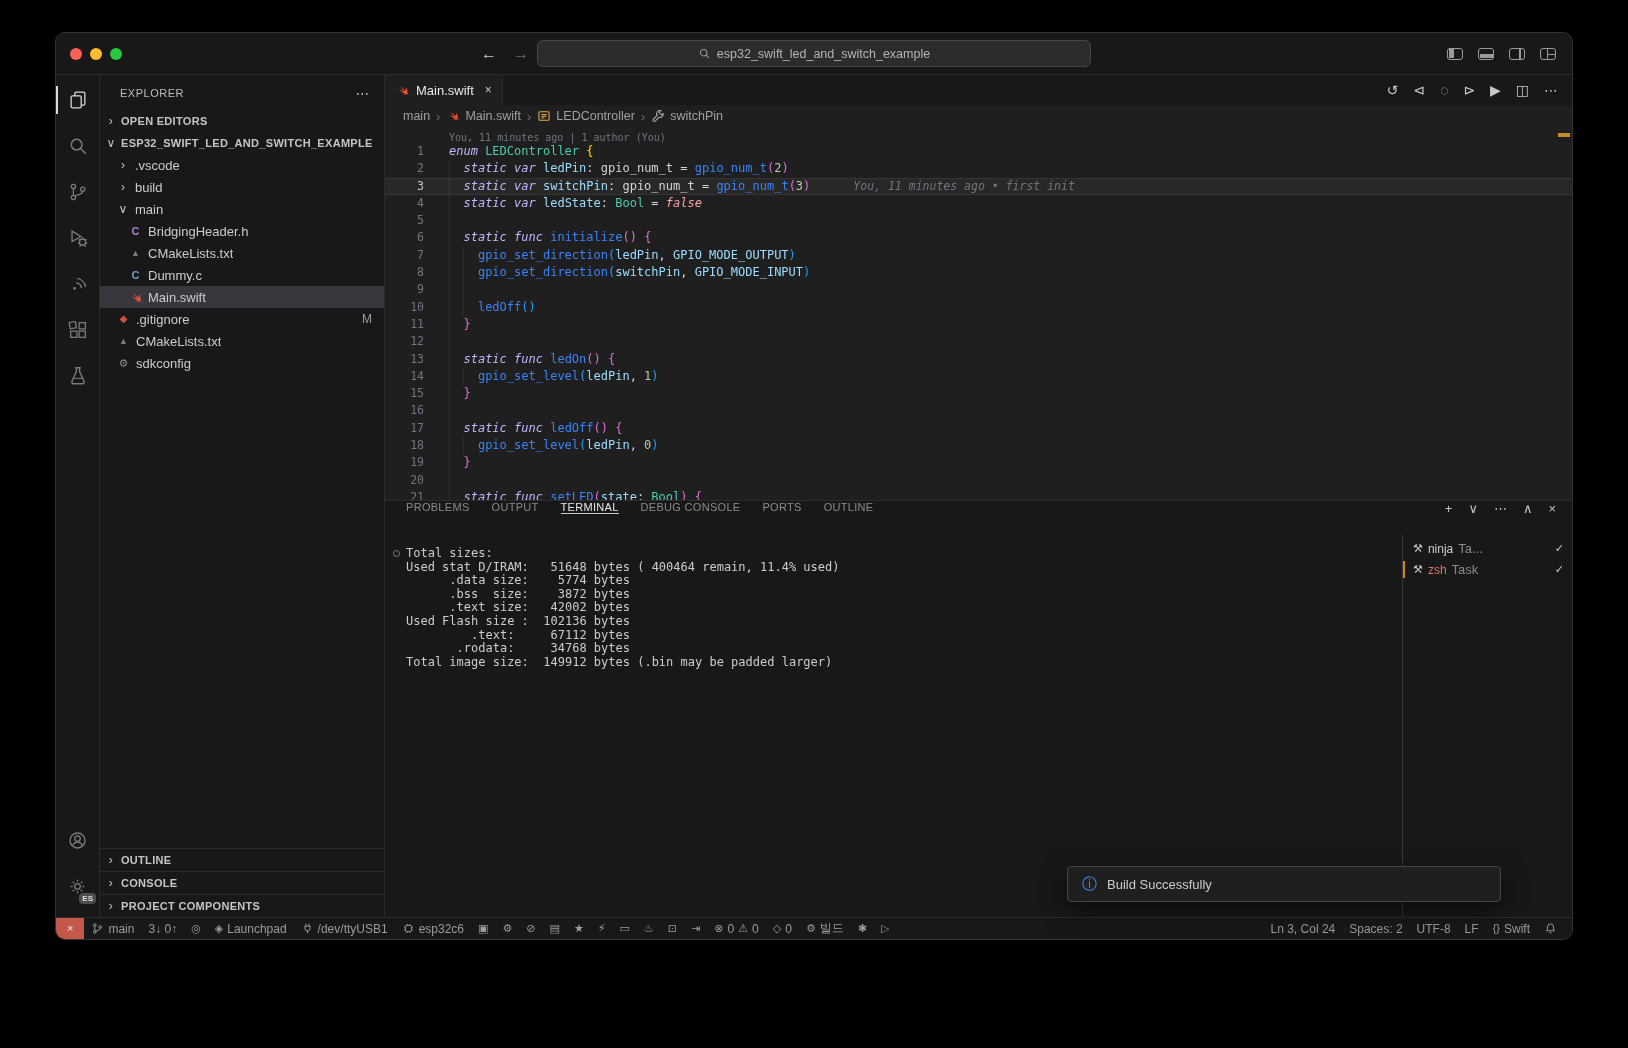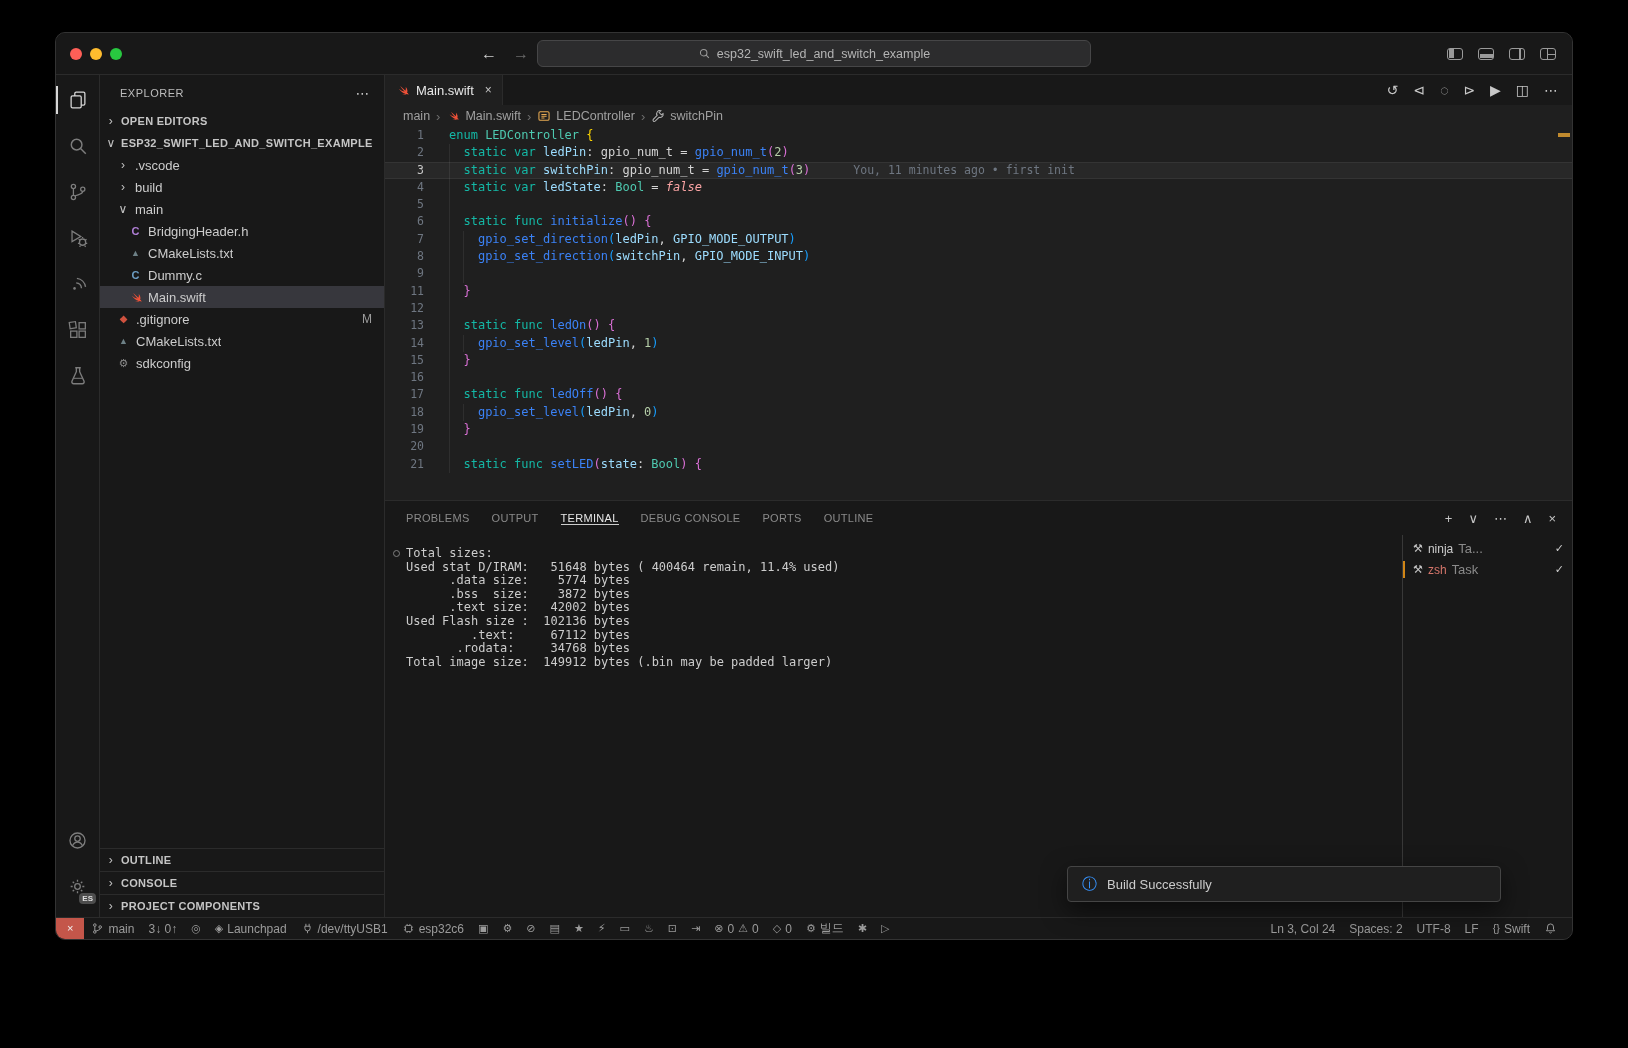--- a/index.html
+++ b/index.html
@@ -55,35 +55,35 @@
   .crumb{display:inline-flex;align-items:center;gap:5px;cursor:pointer}
   .crumb-sep{color:#6e6e6e;font-size:13px;width:auto}
   .code-area{height:373px;flex:none;position:relative;overflow:hidden;font-family:"DejaVu Sans Mono","Liberation Mono",monospace;font-size:12px}
   .codelens{height:16px;padding-left:64px;font-size:10px;color:#6e7681;display:flex;align-items:flex-end;cursor:pointer}
   .cl{height:17.3px;display:flex;position:relative}
   .cl .ln{width:46px;flex:none;text-align:right;padding-right:7px;color:#6e7681;font-size:11.5px;line-height:17.3px}
   .cl .lc{flex:1;position:relative;padding-left:18px;white-space:pre;line-height:17.3px}
   .cl.cur{background:rgba(255,255,255,.045);box-shadow:inset 0 1px 0 rgba(255,255,255,.06),inset 0 -1px 0 rgba(255,255,255,.06)}
   .cl.cur .ln{color:#c6c6c6}
   .guide{position:absolute;top:0;bottom:0;width:1px;background:rgba(255,255,255,.07)}
-  .tok.k{color:#14b8a6;}
+  .tok.k{color:#c4b5fd;font-style:italic}
   .tok.kb{color:#fca5a5;font-style:italic}
   .tok.ty{color:#4ec9b0}
   .tok.v{color:#9cdcfe}
   .tok.f{color:#3b82f6}
   .tok.nu{color:#b5cea8}
   .tok.d{color:#d4d4d4}
   .tok.b0{color:#ffd700}
   .tok.b1{color:#da70d6}
   .tok.b2{color:#179fff}
-  .inline-blame{color:#6e7681;margin-left:43px;font-size:11.5px}
+  .inline-blame{color:#6e7681;margin-left:43px;font-style:italic;font-size:11.5px}
   .ruler-mark{position:absolute;top:6px;right:2px;width:12px;height:3.5px;background:var(--ruler-mark,#c08a2e)}
   
   .panel{flex:1;min-height:0;border-top:1px solid #2b2b2b;background:#181818;display:flex;flex-direction:column}
-  .panel-header{height:34px;flex:none;display:flex;align-items:center;padding-left:21px}
+  .panel-header{height:34px;flex:none;display:flex;align-items:flex-start;padding-left:21px}
   .panel-tabs{display:flex;align-items:stretch}
   .ptab{margin-right:22px;font-size:11px;letter-spacing:.3px;color:#8a8a8a;display:flex;align-items:center;border-bottom:1px solid transparent;cursor:pointer}
   .ptab.active{color:#e7e7e7;border-bottom-color:#cccccc}
   .panel-actions{margin-left:auto;display:flex;align-items:center;gap:16px;padding-right:16px;color:#c5c5c5;font-size:13px}
   .pa-icon{cursor:pointer}
   .panel-body{flex:1;display:flex;min-height:0}
   .terminal{flex:1;position:relative;padding:12px 0 0 21px;font-family:"DejaVu Sans Mono","Liberation Mono",monospace;font-size:12px;line-height:13.6px;color:#ccc}
   .tl-line{white-space:pre;height:13.6px}
   .term-deco{position:absolute;left:8px;top:15px;width:7px;height:7px;border:1px solid #7f7f7f;border-radius:50%}
   .task-list{width:170px;flex:none;border-left:1px solid #383838;padding-top:3px}
@@ -351,20 +351,21 @@
             <span class="svg-ico" style="width: 14px; height: 14px;">
               <svg viewBox="0 0 16 16" fill="none" stroke="#b0b0b0" stroke-width="1.2">
                 <path d="M13.8 5.2a3.6 3.6 0 01-4.6 4.3l-4.5 4.4a1.5 1.5 0 01-2.1-2.1l4.4-4.5A3.6 3.6 0 0111.3 2l-2 2 2.6 2.6 1.9-1.4z"></path>
               </svg>
             </span>
             <span>switchPin</span>
           </span>
         </div>
 
       <div class="code-area">
+        <div class="codelens">You, 11 minutes ago | 1 author (You)</div>
         <div>
             <div class="cl">
               <span class="ln">1</span>
               <span class="lc"><span class="tok k">enum</span><span class="tok d"> </span><span class="tok ty">LEDController</span><span class="tok d"> </span><span class="tok b0">{</span></span>
             </div>
             <div class="cl">
               <span class="ln">2</span>
               <span class="lc"><i class="guide" style="left: 18px;"></i><span class="tok d">  </span><span class="tok k">static</span><span class="tok d"> </span><span class="tok k">var</span><span class="tok d"> </span><span class="tok v">ledPin</span><span class="tok d">: gpio_num_t = </span><span class="tok f">gpio_num_t</span><span class="tok b1">(</span><span class="tok nu">2</span><span class="tok b1">)</span></span>
             </div>
             <div class="cl cur">
@@ -387,20 +388,24 @@
               <span class="ln">7</span>
               <span class="lc"><i class="guide" style="left: 18px;"></i><i class="guide" style="left: 32.46px;"></i><span class="tok d">    </span><span class="tok f">gpio_set_direction</span><span class="tok b2">(</span><span class="tok v">ledPin</span><span class="tok d">, </span><span class="tok v">GPIO_MODE_OUTPUT</span><span class="tok b2">)</span></span>
             </div>
             <div class="cl">
               <span class="ln">8</span>
               <span class="lc"><i class="guide" style="left: 18px;"></i><i class="guide" style="left: 32.46px;"></i><span class="tok d">    </span><span class="tok f">gpio_set_direction</span><span class="tok b2">(</span><span class="tok v">switchPin</span><span class="tok d">, </span><span class="tok v">GPIO_MODE_INPUT</span><span class="tok b2">)</span></span>
             </div>
             <div class="cl">
               <span class="ln">9</span>
               <span class="lc"><i class="guide" style="left: 18px;"></i><i class="guide" style="left: 32.46px;"></i></span>
+            </div>
+            <div class="cl">
+              <span class="ln">10</span>
+              <span class="lc"><i class="guide" style="left: 18px;"></i><i class="guide" style="left: 32.46px;"></i><span class="tok d">    </span><span class="tok f">ledOff</span><span class="tok b2">()</span></span>
             </div>
             <div class="cl">
               <span class="ln">11</span>
               <span class="lc"><i class="guide" style="left: 18px;"></i><span class="tok d">  </span><span class="tok b1">}</span></span>
             </div>
             <div class="cl">
               <span class="ln">12</span>
               <span class="lc"><i class="guide" style="left: 18px;"></i></span>
             </div>
             <div class="cl">

